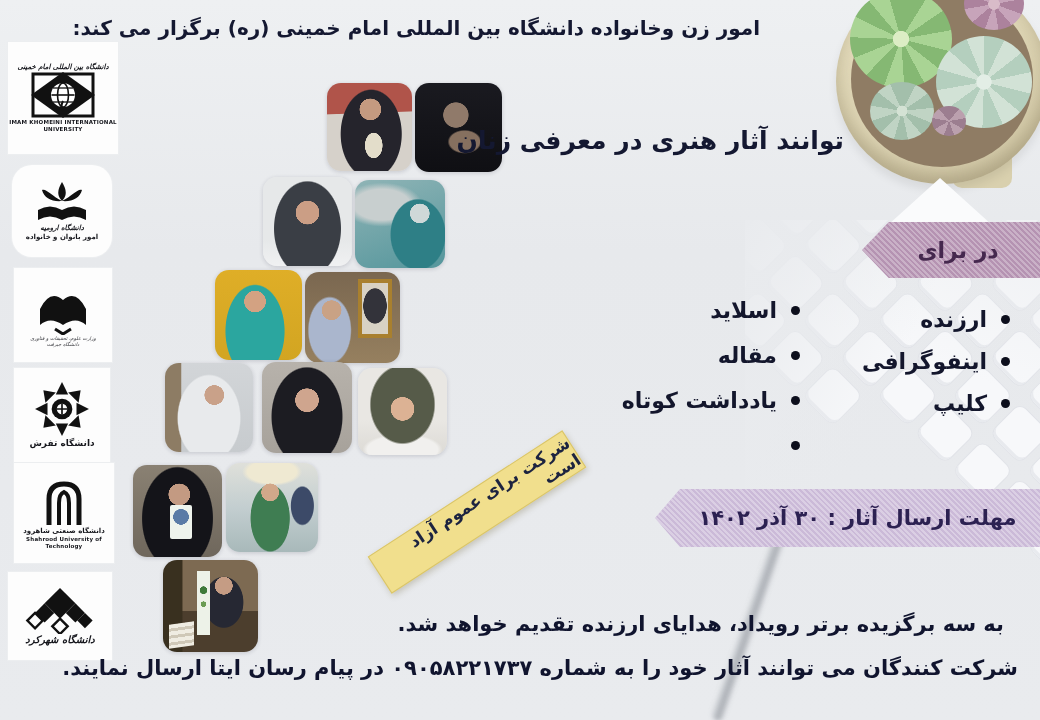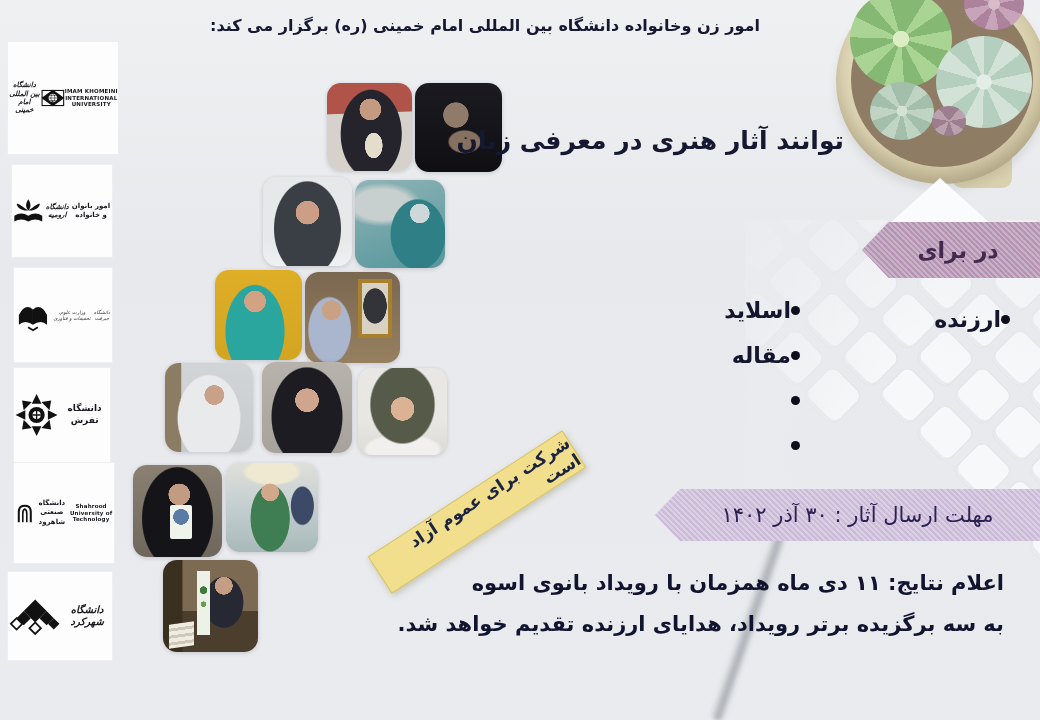--- a/index.html
+++ b/index.html
@@ -49,21 +49,21 @@
   .s4{left:34px;top:104px;width:64px;height:58px;
     background:radial-gradient(circle at 50% 50%,#d4e2d4 0 12%,rgba(0,0,0,0) 13%),
     repeating-conic-gradient(from 0deg,#a3bfab 0 28deg,#c0d4c4 28deg 56deg);}
   .s5{left:96px;top:128px;width:34px;height:30px;
     background:repeating-conic-gradient(from 0deg,#9c7e90 0 40deg,#bba0ae 40deg 80deg);}
   .paper-corner{position:absolute;left:878px;top:178px;width:124px;height:56px;z-index:2;
     background:#fafbfc;clip-path:polygon(50% 0,100% 100%,0 100%);}
 
   
   .logo-card{position:absolute;background:#fdfdfd;box-shadow:0 0 0 1px #eceef0;
-    display:flex;flex-direction:row;align-items:center;justify-content:center;
+    display:flex;flex-direction:column;align-items:center;justify-content:center;
     text-align:center;z-index:3;overflow:hidden;}
   .logo-card .cal{font-size:7px;font-weight:bold;color:#15161c;line-height:1.2;font-style:italic;}
   .logo-card .cap-en{font-size:5.5px;font-weight:bold;color:#15161c;line-height:1.25;letter-spacing:.2px;}
   .logo-card .cap-fa{font-size:9px;font-weight:bold;color:#15161c;line-height:1.3;}
   .logo-card .cap-fa-sm{font-size:7px;font-weight:bold;color:#15161c;line-height:1.3;}
   .logo-card .cap-tiny{font-size:5px;color:#3a3b40;line-height:1.2;font-style:italic;}
   .logo-card svg{display:block;}
 
   
   .photo{position:absolute;border-radius:14px;z-index:3;
@@ -131,38 +131,38 @@
     linear-gradient(180deg,#7d6a52 0 55%,#4c3e2d 56%);}
   .p12::before{content:'';position:absolute;left:36%;top:12%;width:14%;height:70%;
     background:#edf2e8;
     background-image:radial-gradient(circle 4px at 50% 30%, #3f7a3a 92%, rgba(0,0,0,0)),
       radial-gradient(circle 3px at 50% 52%, #6b9c53 92%, rgba(0,0,0,0));}
   .p12::after{content:'';position:absolute;left:6%;bottom:6%;width:26%;height:26%;
     transform:skewY(-8deg);
     background:repeating-linear-gradient(180deg,#efece2 0 4px,#cfc8b8 4px 7px);}
 
   
-  .organizer{top:16px;right:280px;font-size:16px;font-weight:bold;z-index:4;letter-spacing:-.2px;}
+  .organizer{top:16px;right:280px;font-size:20px;font-weight:bold;z-index:4;letter-spacing:-.2px;}
   .headline1{top:126px;right:196px;font-size:25px;font-weight:bold;z-index:4;}
   .headline2{top:172px;right:250px;font-size:25px;font-weight:bold;z-index:4;}
 
   .banner{z-index:4;display:flex;align-items:center;justify-content:center;}
   .banner-formats{left:862px;top:222px;width:178px;height:56px;
     clip-path:polygon(0 50%,15% 0,100% 0,100% 100%,15% 100%);
     background-color:#b593b2;
     background-image:repeating-linear-gradient(45deg,rgba(255,255,255,.28) 0 2px,rgba(0,0,0,0) 2px 4px);
     color:#45284e;font-size:22px;font-weight:bold;padding-left:14px;box-sizing:border-box;}
-  .banner-deadline{left:655px;top:489px;width:385px;height:52px;
+  .banner-deadline{left:655px;top:489px;width:385px;height:58px;
     clip-path:polygon(0 50%,6.5% 0,100% 0,100% 100%,6.5% 100%);
     background-color:#cbbad8;
     background-image:repeating-linear-gradient(45deg,rgba(255,255,255,.30) 0 2px,rgba(0,0,0,0) 2px 4px);
-    color:#2c2152;font-size:21px;font-weight:normal;padding-left:20px;box-sizing:border-box;}
+    color:#2c2152;font-size:21px;font-weight:bold;padding-left:20px;box-sizing:border-box;}
 
   .fmt-list{z-index:4;direction:rtl;text-align:right;}
-  .fmt-item{display:flex;align-items:center;font-size:22px;font-weight:bold;color:#13162c;}
+  .fmt-item{display:flex;align-items:center;gap:14px;font-size:22px;font-weight:bold;color:#13162c;}
   .dot{width:9px;height:9px;border-radius:50%;background:#0c0e1c;flex:0 0 auto;}
   .list-kb{right:30px;top:298px;}
   .list-kb .fmt-item{height:42px;}
   .list-paper{right:240px;top:288px;}
   .list-paper .fmt-item{height:45px;}
 
   .ribbon{left:361px;top:490px;width:230px;height:42px;z-index:5;
     transform:rotate(-33deg);background:#f1df8d;border:1px solid #d9c468;
     box-shadow:0 3px 6px rgba(90,80,30,.25);
     display:flex;align-items:center;justify-content:center;
@@ -276,21 +276,21 @@
       <circle cx="33" cy="24" r="12" fill="#fff"></circle>
       <ellipse cx="33" cy="24" rx="5.5" ry="12" fill="none" stroke="#111" stroke-width="1.6"></ellipse>
       <line x1="21.5" y1="24" x2="44.5" y2="24" stroke="#111" stroke-width="1.6"></line>
       <line x1="23" y1="17" x2="43" y2="17" stroke="#111" stroke-width="1.3"></line>
       <line x1="23" y1="31" x2="43" y2="31" stroke="#111" stroke-width="1.3"></line>
       <path d="M33,30 q-3,6 0,10" stroke="#111" stroke-width="2" fill="none"></path>
     </svg>
     <div class="cap-en">IMAM KHOMEINI INTERNATIONAL UNIVERSITY</div>
   </div>
 
-  <div class="logo-card" style="left:12px;top:165px;width:100px;height:92px;">
+  <div class="logo-card" style="left:12px;top:165px;width:100px;height:92px;border-radius:20px;">
     <svg width="56" height="44" viewBox="0 0 56 44">
       <path d="M28,2 C23,10 23,16 28,21 C33,16 33,10 28,2" fill="#111"></path>
       <path d="M28,21 C18,16 12,8 8,10 C10,18 18,22 28,21" fill="#111"></path>
       <path d="M28,21 C38,16 44,8 48,10 C46,18 38,22 28,21" fill="#111"></path>
       <path d="M4,30 Q16,23 28,30 Q40,23 52,30 L52,40 Q40,33 28,40 Q16,33 4,40 Z" fill="#111"></path>
     </svg>
     <div class="cal fa">دانشگاه ارومیه</div>
     <div class="cap-fa-sm fa">امور بانوان و خانواده</div>
   </div>
 
@@ -358,39 +358,48 @@
   <div class="abs organizer fa">امور زن وخانواده دانشگاه بین المللی امام خمینی (ره) برگزار می کند:</div>
   <div class="abs headline1 fa">توانند آثار هنری در معرفی زنان</div>
 
   <div class="abs banner banner-formats fa">در برای</div>
 
   <div class="abs fmt-list list-kb">
     <div class="fmt-item">
         <span class="dot"></span>
         <span class="fa">ارزنده</span>
       </div>
+    <div class="fmt-item">
+        <span class="dot"></span>
+        <span class="fa">اینفوگرافی</span>
+      </div>
+    <div class="fmt-item">
+        <span class="dot"></span>
+        <span class="fa">کلیپ</span>
+      </div>
   </div>
 
   <div class="abs fmt-list list-paper">
     <div class="fmt-item">
         <span class="dot"></span>
         <span class="fa">اسلاید</span>
       </div>
     <div class="fmt-item">
         <span class="dot"></span>
         <span class="fa">مقاله</span>
       </div>
     <div class="fmt-item">
         <span class="dot"></span>
+        <span class="fa">یادداشت کوتاه</span>
       </div>
     <div class="fmt-item">
         <span class="dot"></span>
       </div>
   </div>
 
   <div class="abs ribbon fa">شرکت برای عموم آزاد است</div>
 
   <div class="abs banner banner-deadline fa">مهلت ارسال آثار : ۳۰ آذر ۱۴۰۲</div>
 
-  <div class="abs footer-line f1 fa">اعلام نتایج: ۱۱ دی ماه همزمان با رویداد بانوی اسوه</div>
   <div class="abs footer-line f2 fa">به سه برگزیده برتر رویداد، هدایای ارزنده تقدیم خواهد شد.</div>
+  <div class="abs footer-line f3 fa">شرکت کنندگان می توانند آثار خود را به شماره ۰۹۰۵۸۲۲۱۷۳۷ در پیام رسان ایتا ارسال نمایند.</div>
 
 </div>
 
 </body></html>

